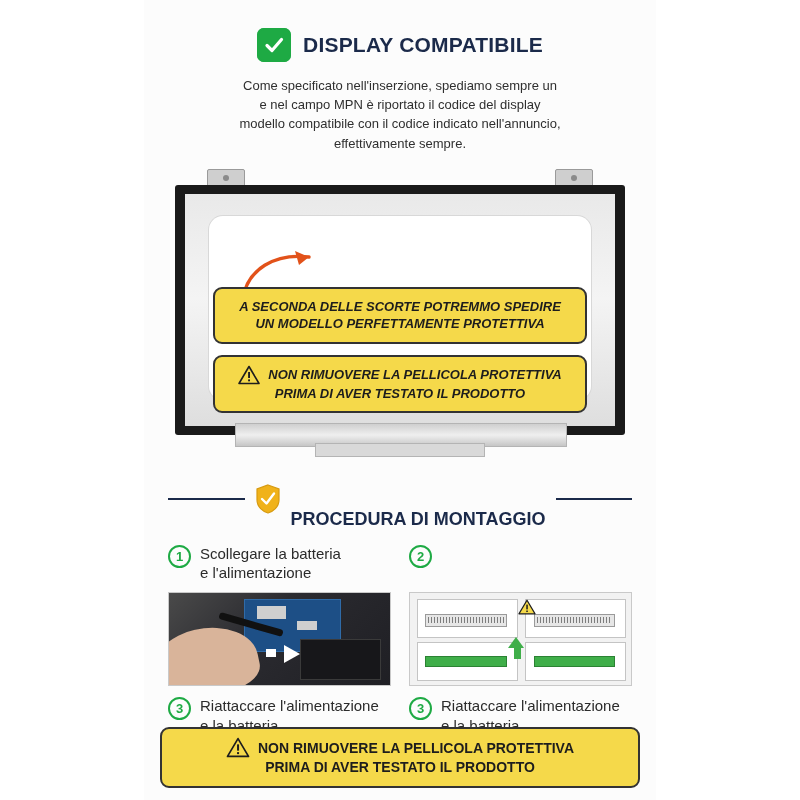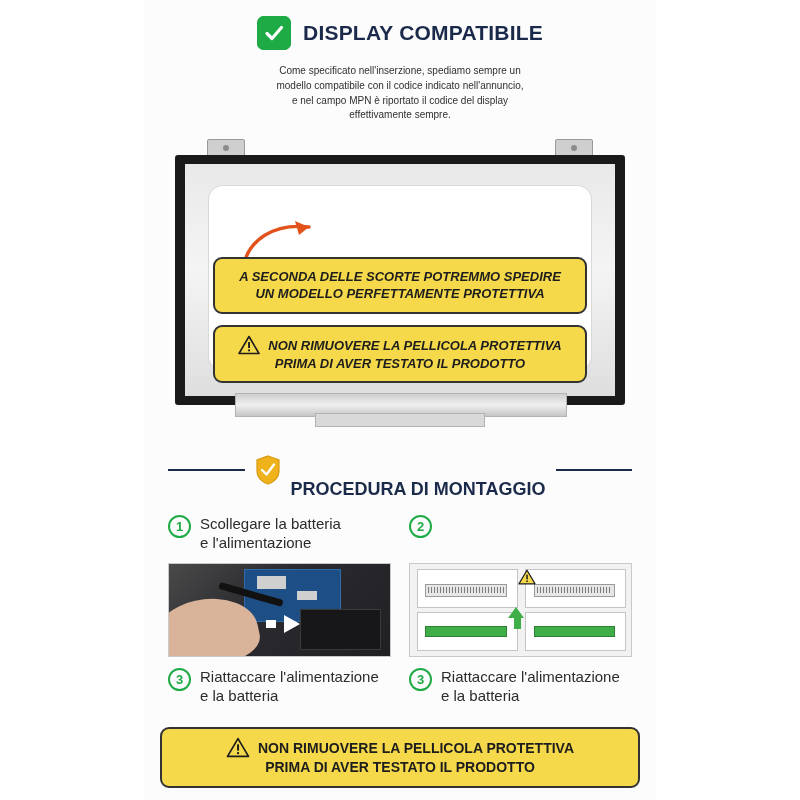--- a/index.html
+++ b/index.html
@@ -19,37 +19,37 @@
     position:absolute;
     left:144px;top:0;
     width:512px;height:800px;
     background:#fcfcfc;
     box-sizing:border-box;
   }
   
   .header{
     display:flex;align-items:center;justify-content:center;
     gap:12px;
-    padding-top:16px;
+    padding-top:28px;
   }
   .check-badge{
     width:34px;height:34px;border-radius:7px;
     background:#1eaa44;
     display:flex;align-items:center;justify-content:center;
     box-shadow:inset 0 0 0 2px #1eaa44;
   }
   .check-badge svg{display:block;}
   .header-title{
     font-size:21px;font-weight:bold;color:#1b2a4a;
     letter-spacing:.2px;
   }
   .intro{
     margin:14px 26px 0 26px;
     text-align:center;
-    font-size:10px;line-height:1.48;
+    font-size:13px;line-height:1.48;
     color:#2f2f2f;
   }
   
   .panel-wrap{
     position:relative;
     margin:16px auto 0 auto;
     width:470px;height:292px;font-style:italic;
   }
   .panel-outer{
     position:absolute;left:10px;top:16px;
@@ -211,22 +211,22 @@
       <span class="check-badge">
         <svg width="22" height="22" viewBox="0 0 22 22" aria-hidden="true">
           <path d="M4 11.5 L9 16.5 L18.5 5.5" fill="none" stroke="#ffffff" stroke-width="3.2" stroke-linecap="round" stroke-linejoin="round"></path>
         </svg>
       </span>
       <span class="header-title">DISPLAY COMPATIBILE</span>
     </div>
 
     <div class="intro">
       <div>Come specificato nell'inserzione, spediamo sempre un</div>
+      <div>e nel campo MPN è riportato il codice del display</div>
       <div>modello compatibile con il codice indicato nell'annuncio,</div>
-      <div>e nel campo MPN è riportato il codice del display</div>
       <div>effettivamente sempre.</div>
     </div>
 
     <div class="panel-wrap">
       <div class="tab left"></div>
       <div class="tab right"></div>
 
       <div class="panel-outer">
         <div class="panel-inner">
           <div class="panel-screen"></div>

